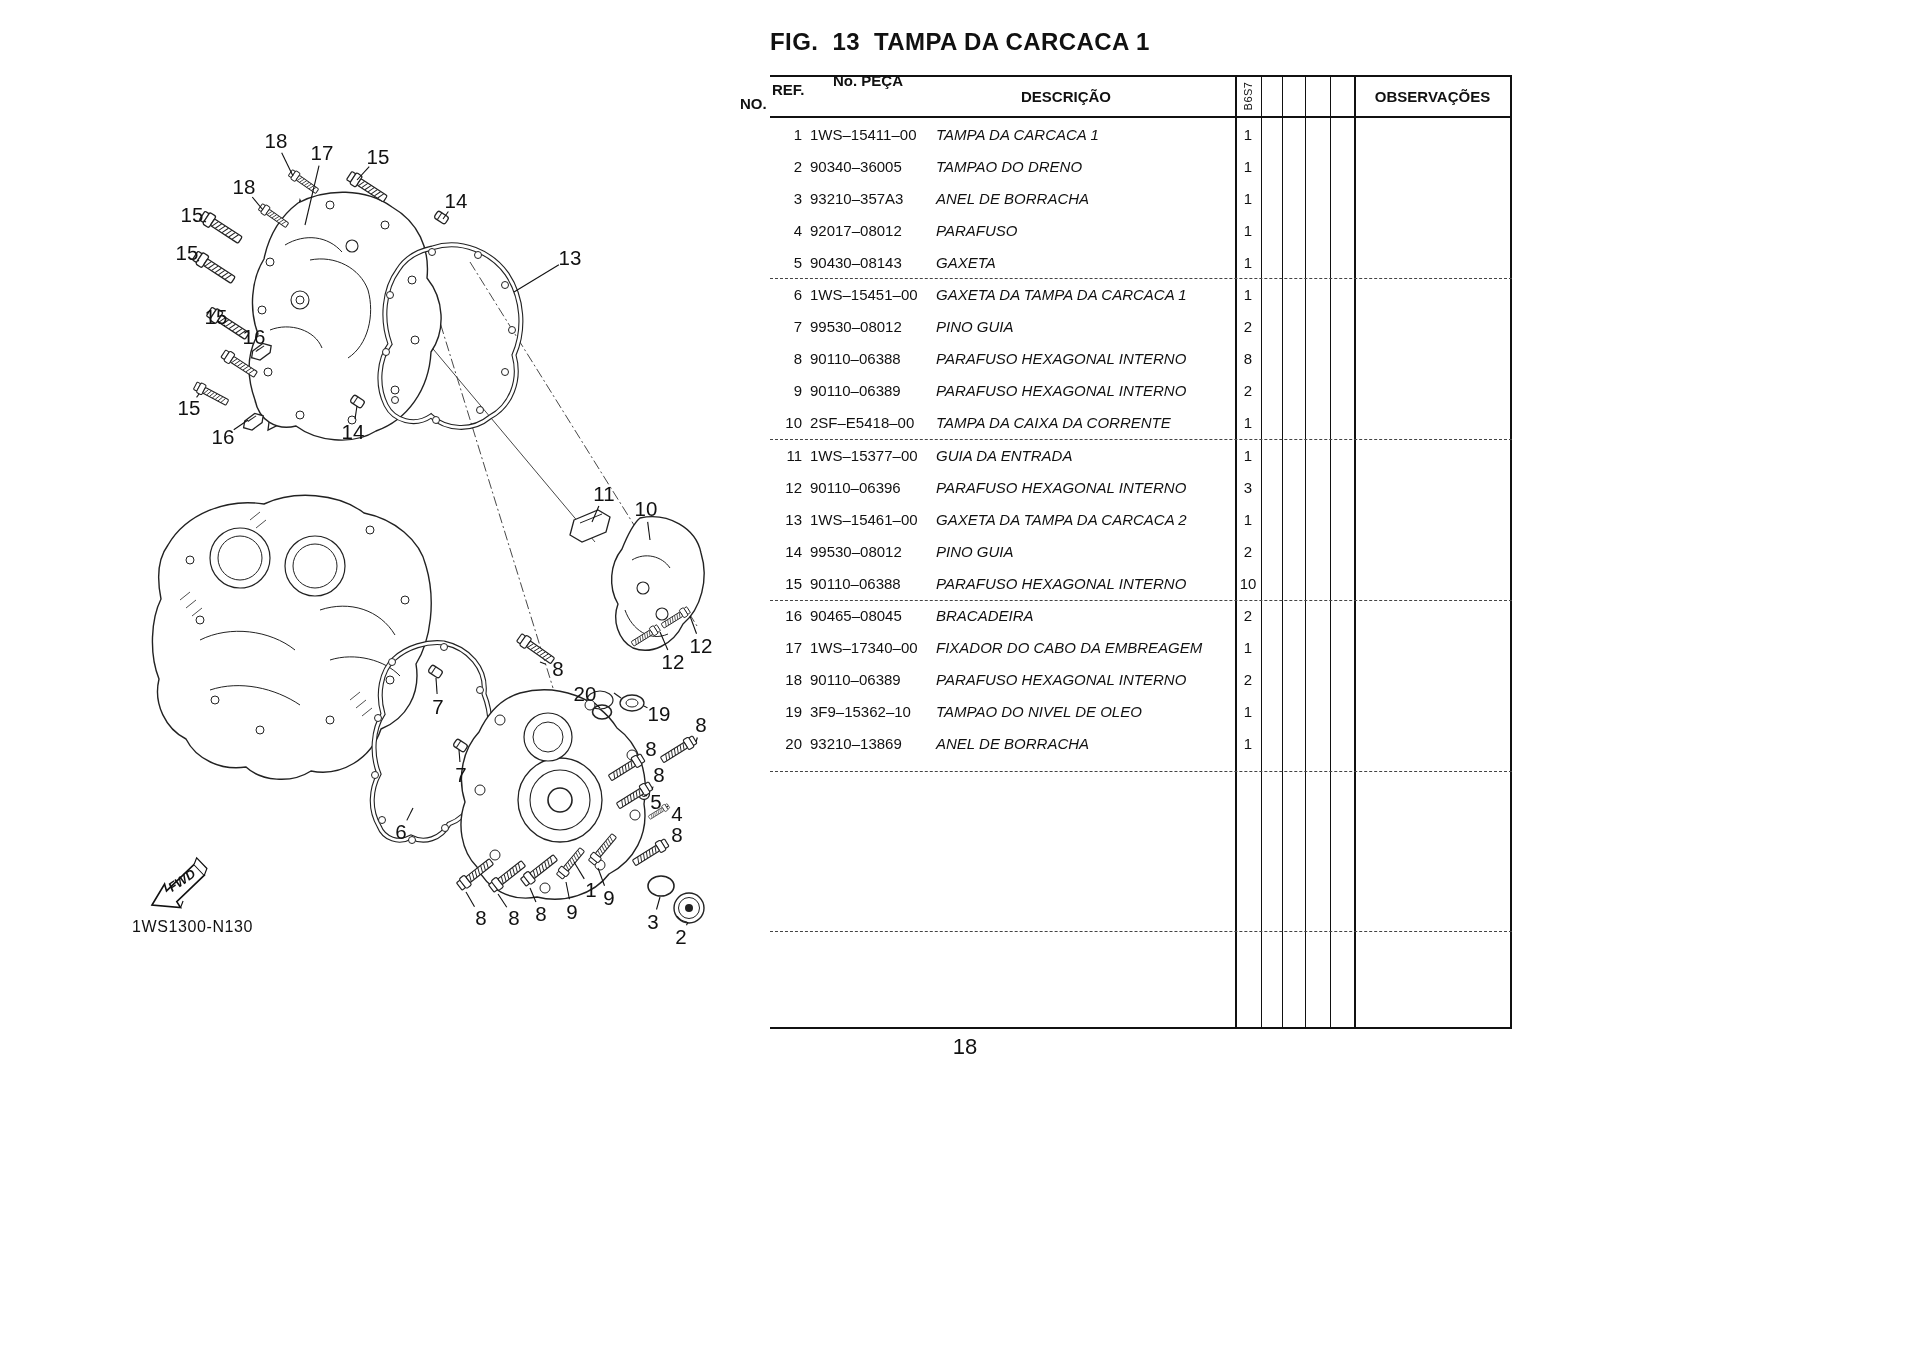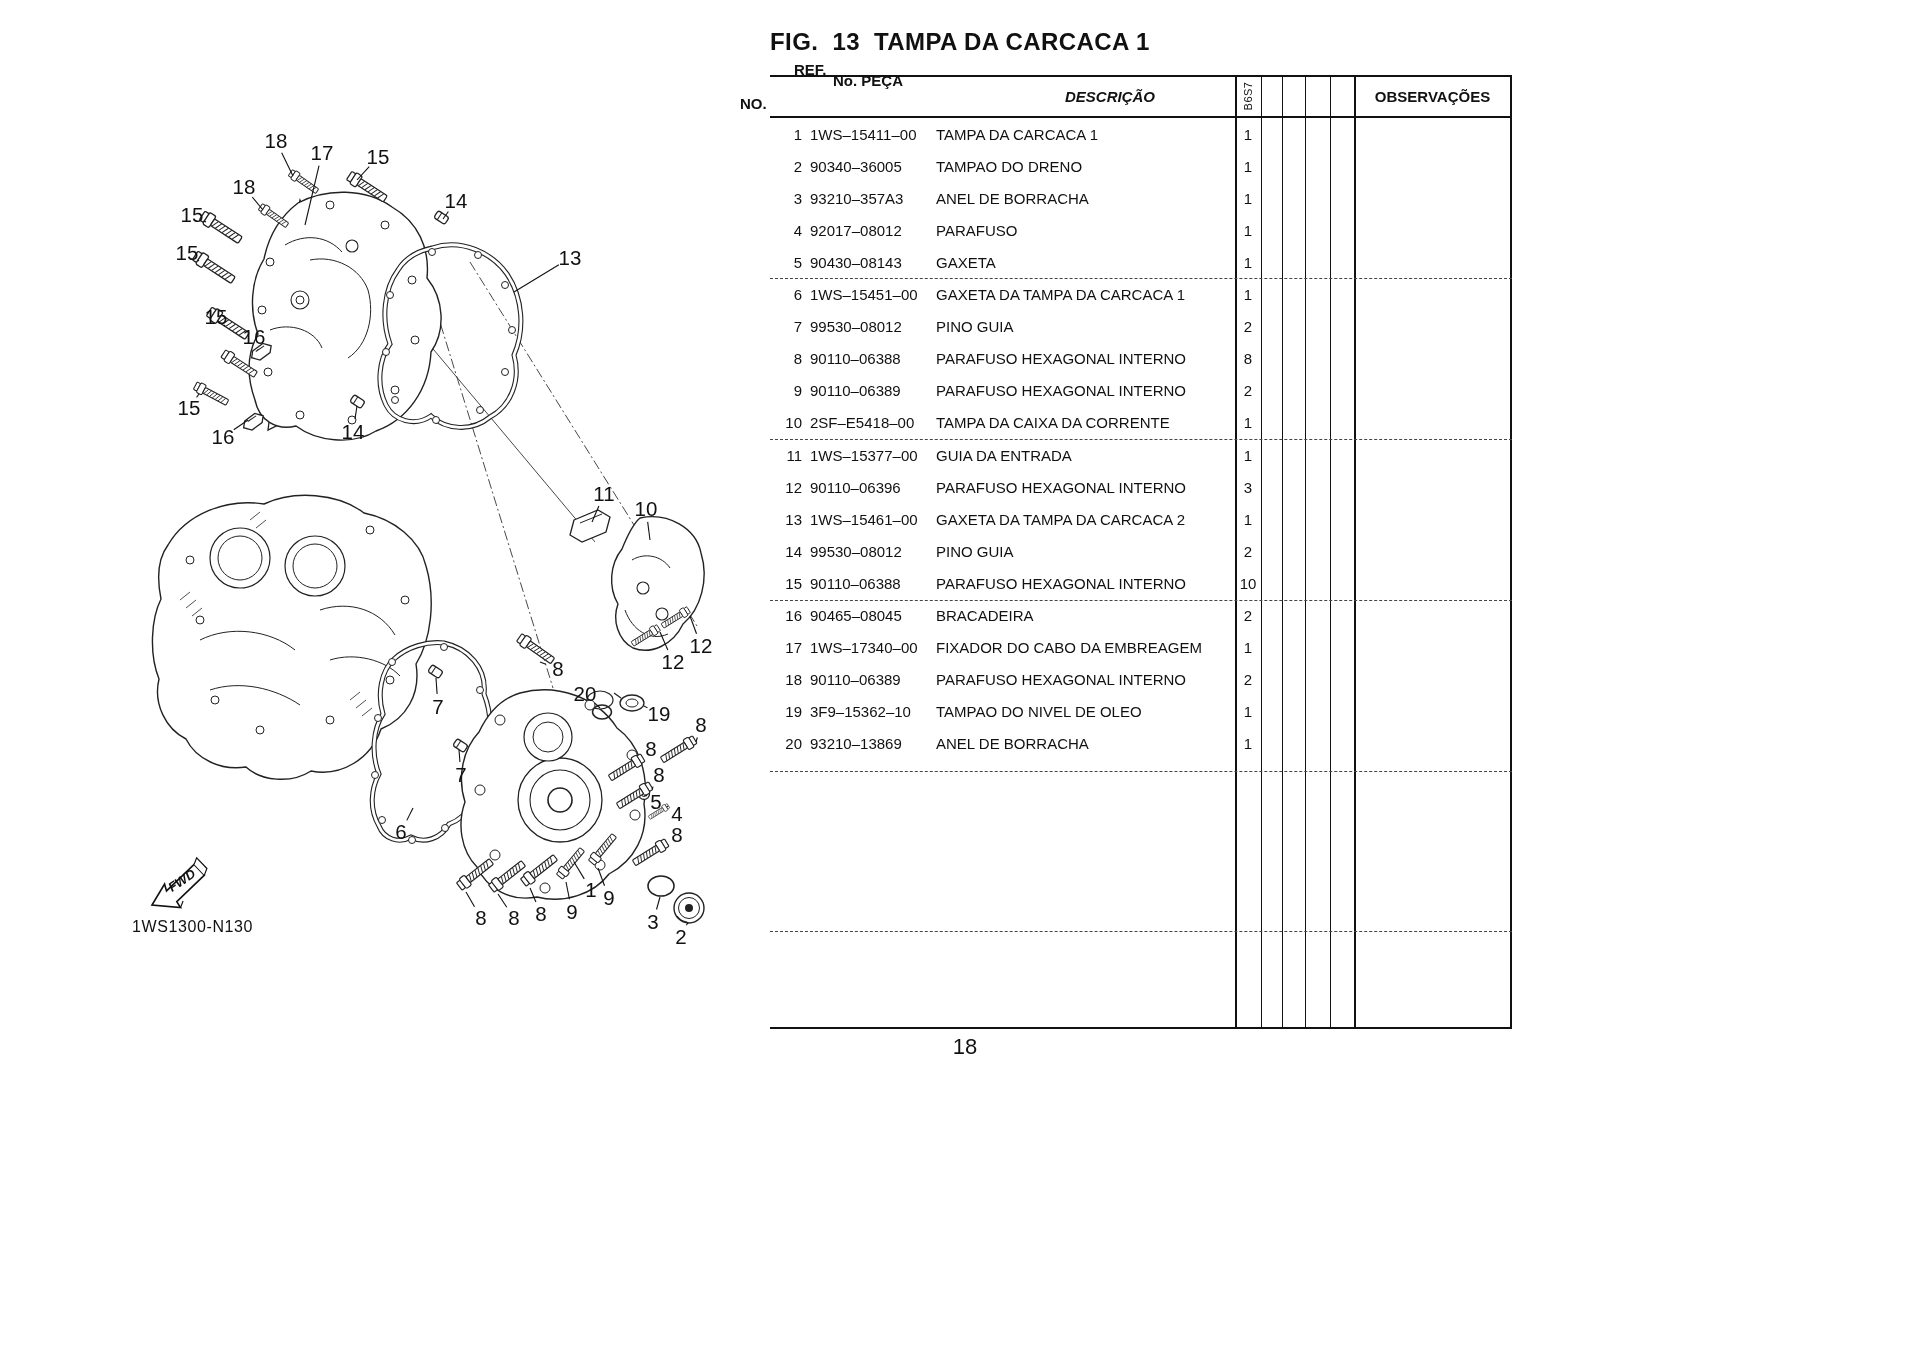--- a/index.html
+++ b/index.html
@@ -13,21 +13,21 @@
   .dash{position:absolute;left:770px;width:742px;height:0;border-top:1.5px dashed #444;}
   .hdr{position:absolute;font-size:15px;font-weight:bold;color:#111;white-space:nowrap;}
   .hdr.center{text-align:center;}
   .vert{position:absolute;left:1235px;top:77px;width:26px;height:38px;
         display:flex;align-items:center;justify-content:center;}
   .vert span{transform:rotate(-90deg);font-size:11px;font-weight:normal;letter-spacing:.5px;}
   .row{position:absolute;left:770px;width:742px;height:22px;}
   .cell{position:absolute;top:0;font-size:15px;line-height:20px;white-space:nowrap;color:#111;}
   .cell.ref{left:0;width:32px;text-align:right;}
   .cell.part{left:40px;}
-  .cell.desc{left:166px;}
+  .cell.desc{left:166px;font-style:italic;}
   .cell.qty{left:465px;width:26px;text-align:center;}
   .pageno{position:absolute;left:880px;top:1034px;width:170px;text-align:center;
           font-size:22px;color:#111;}
   .drawcode{position:absolute;left:132px;top:918px;font-size:16px;letter-spacing:.6px;color:#111;}
   svg text{font-family:"Liberation Sans", sans-serif;}
 </style>
 </head>
 <body>
 
 <div class="sheet">
@@ -334,24 +334,24 @@
     <div class="hline" style="left:770px;top:1027px;width:742px;height:2px;"></div>
 
     <div class="vline" style="left:1235px;top:75px;width:2px;height:954px;"></div>
     <div class="vline" style="left:1261px;top:75px;width:1px;height:954px;"></div>
     <div class="vline" style="left:1282px;top:75px;width:1px;height:954px;"></div>
     <div class="vline" style="left:1305px;top:75px;width:1px;height:954px;"></div>
     <div class="vline" style="left:1330px;top:75px;width:1px;height:954px;"></div>
     <div class="vline" style="left:1354px;top:75px;width:2px;height:954px;"></div>
     <div class="vline" style="left:1510px;top:75px;width:2px;height:954px;"></div>
 
-    <div class="hdr" style="left:772px;top:61px;margin-left:22px;">REF.</div>
+    <div class="hdr" style="left:772px;top:81px;">REF.</div>
     <div class="hdr" style="left:740px;top:95px;">NO.</div>
     <div class="hdr center" style="left:800px;top:72px;width:136px;">No. PEÇA</div>
-    <div class="hdr center" style="left:980px;top:88px;width:260px;font-style:italic;">DESCRIÇÃO</div>
+    <div class="hdr center" style="left:936px;top:88px;width:260px;">DESCRIÇÃO</div>
     <div class="vert">
         <span>B6S7</span>
       </div>
     <div class="hdr center" style="left:1354px;top:88px;width:157px;">OBSERVAÇÕES</div>
 
     <div class="dash" style="top:278px;"></div>
     <div class="dash" style="top:439px;"></div>
     <div class="dash" style="top:600px;"></div>
     <div class="dash" style="top:771px;"></div>
     <div class="dash" style="top:931px;"></div>

